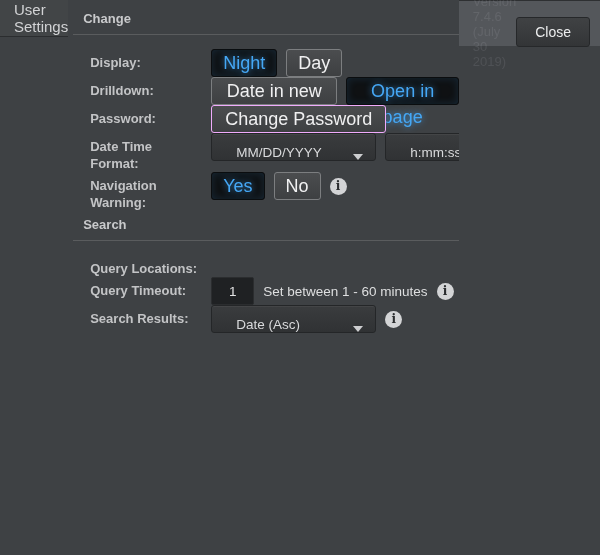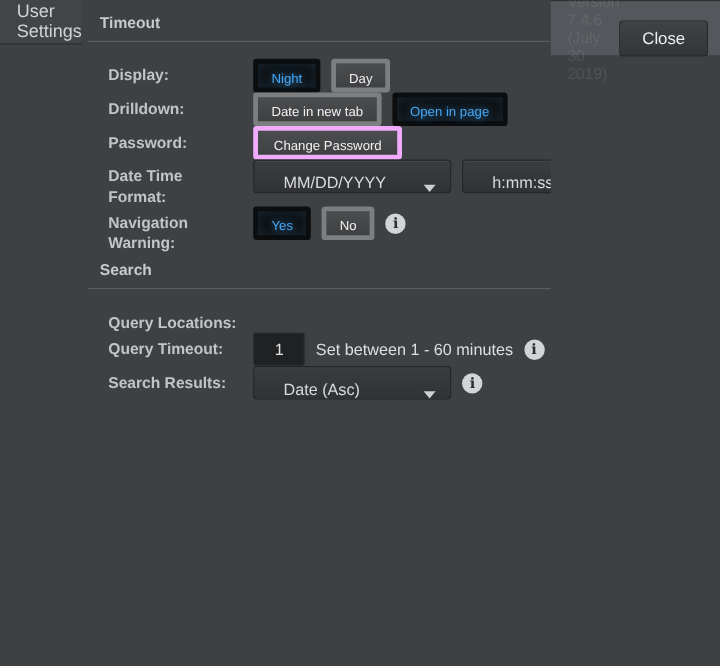--- a/index.html
+++ b/index.html
@@ -37,24 +37,24 @@
   .row.first { margin-top: 14px; }
   .row-label {
     width: 143px; flex: 0 0 143px; box-sizing: border-box;
     padding: 5px 6px 0 22px;
     color: #c3c4c6; font-weight: bold; font-size: 13px; line-height: 17px;
     white-space: pre-line;
   }
   .row-controls { display: flex; align-items: center; gap: 9px; }
   
   button {
-    font-family: inherit; font-size: 11px;
+    font-family: inherit; font-size: 18px;
     color: #f0f0f1;
     background: linear-gradient(#4b4d4f, #3e4042);
-    border: 4px solid #f0abfc; border-radius: 3px;
+    border: 1px solid #f0abfc; border-radius: 3px;
     height: 28px; padding: 0 13px;
     cursor: pointer; line-height: 26px;
   }
   button.toggle { border-color: #7c7e80; padding: 0 11px; }
   button.toggle.selected {
     background: #0f1113;
     border-color: #0b0d0f;
     color: #45a7f5;
     text-shadow: 0 0 7px rgba(69,167,245,.8);
     box-shadow: inset 0 0 9px rgba(69,167,245,.16);
@@ -120,21 +120,21 @@
 
 <div class="dialog">
 
   <div class="titlebar">
     <span>User Settings</span>
   </div>
 
   <div class="dlg-body">
 
     <div class="section-header">
-      <span>Timeout</span>
+      <span>Change</span>
     </div>
 
     <div class="row first">
       <div class="row-label">Display:</div>
       <div class="row-controls">
         <button class="toggle selected">Night</button>
         <button class="toggle">Day</button>
       </div>
     </div>
 

